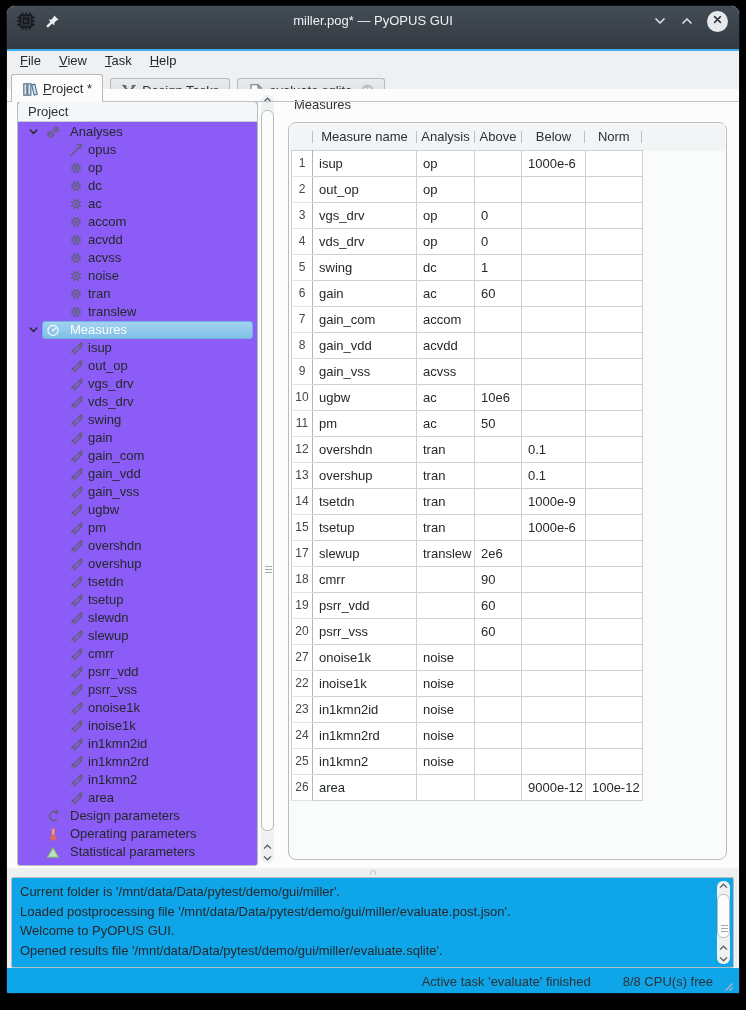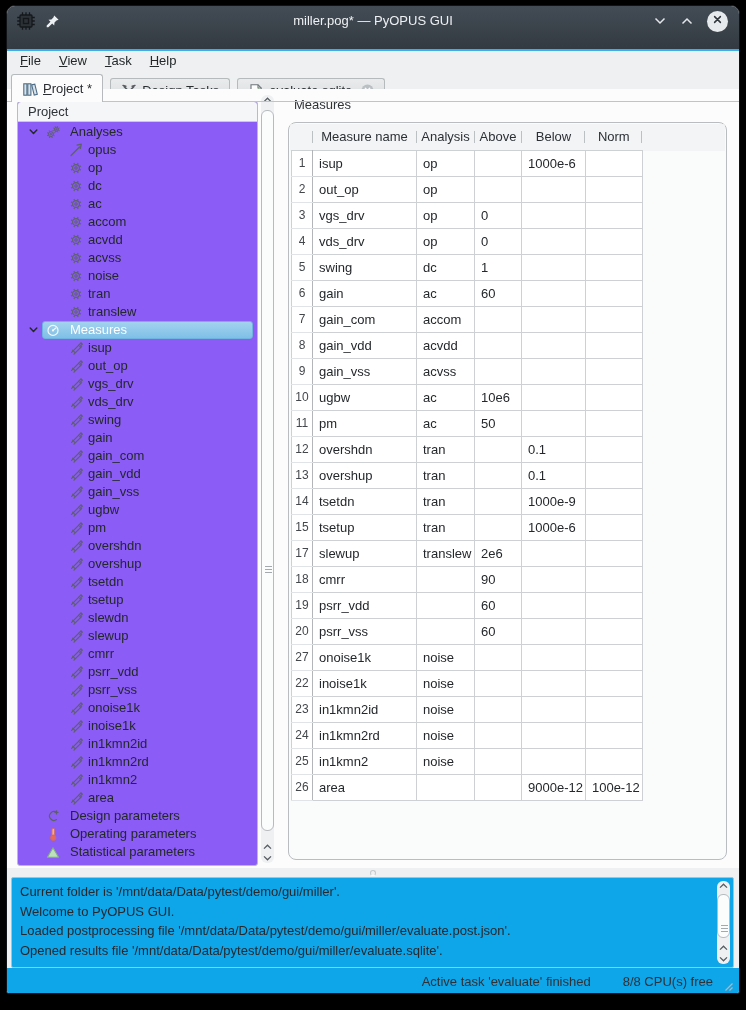--- a/index.html
+++ b/index.html
@@ -889,22 +889,22 @@
 
     </div>
 
     <div class="hsplit">
         <div class="dot"></div>
       </div>
 
     <div class="logbox">
       <div id="log-lines">
           <p>Current folder is '/mnt/data/Data/pytest/demo/gui/miller'.</p>
+          <p>Loaded postprocessing file '/mnt/data/Data/pytest/demo/gui/miller/evaluate.post.json'.</p>
           <p>Welcome to PyOPUS GUI.</p>
-          <p>Loaded postprocessing file '/mnt/data/Data/pytest/demo/gui/miller/evaluate.post.json'.</p>
           <p>Opened results file '/mnt/data/Data/pytest/demo/gui/miller/evaluate.sqlite'.</p>
         </div>
       <div class="vscroll log-scroll">
         <span class="vs-top"><svg width="9" height="6" viewBox="0 0 9 6">
               <path d="M1 4.6 L4.5 1.2 L8 4.6" fill="none" stroke="#565b60" stroke-width="1.3"></path>
             </svg></span>
         <div class="thumb">
             <div class="grip"></div>
           </div>
         <span class="vs-bup"><svg width="9" height="6" viewBox="0 0 9 6">

